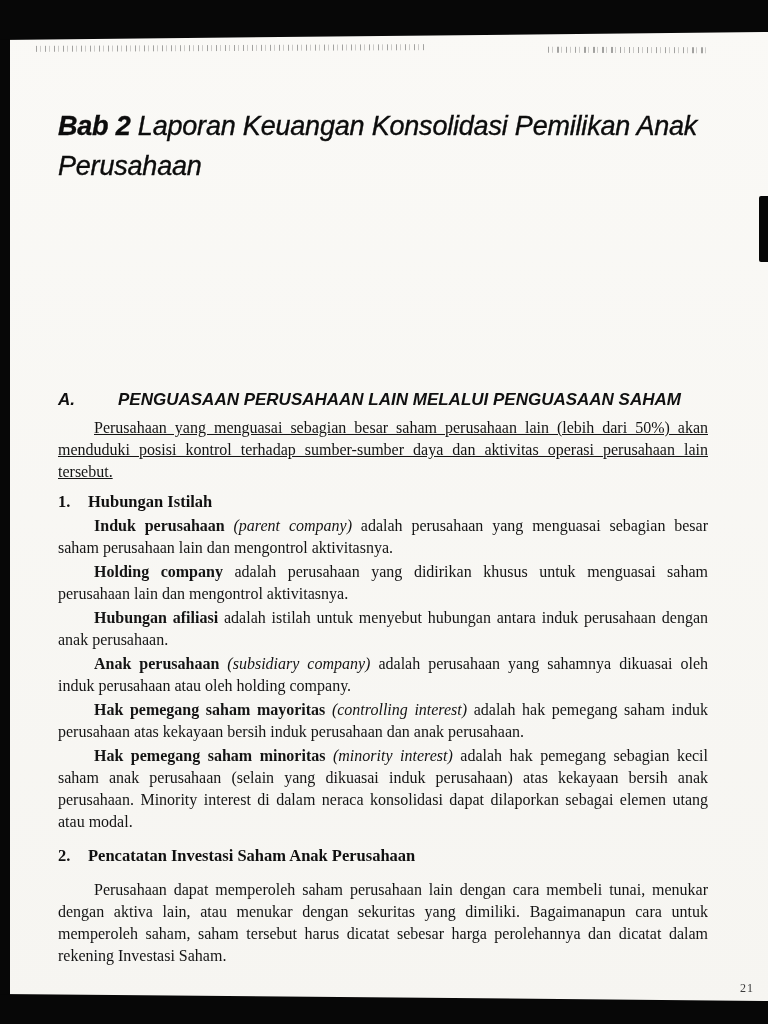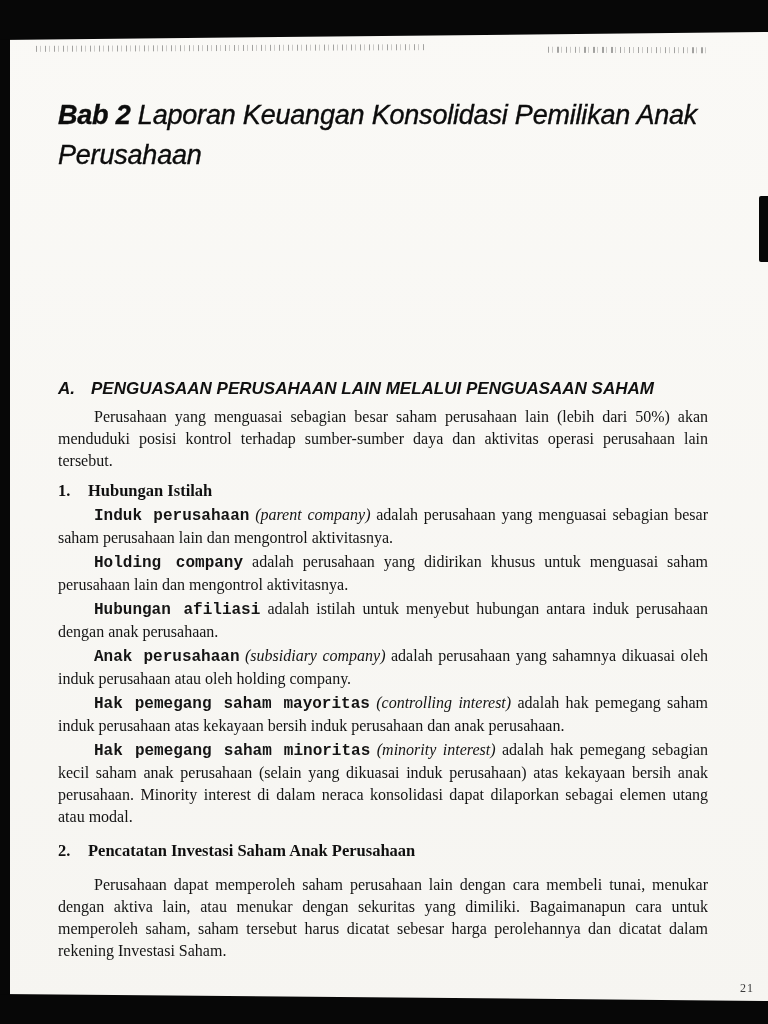--- a/index.html
+++ b/index.html
@@ -41,21 +41,21 @@
     background-image:repeating-linear-gradient(90deg,
       rgba(45,45,45,.85) 0 1.5px, transparent 1.5px 4px,
       rgba(45,45,45,.45) 4px 5px, transparent 5px 9px);
   }
   .smudge-1 { left:36px; top:45px; width:390px; transform:rotate(-.25deg); }
   .smudge-2 { left:548px; top:47px; width:158px; transform:rotate(.2deg); }
 
   
   .content {
     position:absolute; left:0; top:0; width:100%;
-    padding:1px 60px 0 58px;
+    padding:12px 60px 0 58px;
     z-index:2;
   }
   .chapter-title {
     margin-top:94px;
     font-family:"Liberation Sans", sans-serif;
     font-style:italic;
     font-weight:400;
     font-size:27px;
     line-height:40px;
     letter-spacing:-.2px;
@@ -68,45 +68,45 @@
     display:flex;
     margin-top:202px;
     font-family:"Liberation Sans", sans-serif;
     font-style:italic;
     font-weight:700;
     font-size:17px;
     line-height:23px;
     color:#101010;
   }
   .section-heading .sec-label { flex:none; width:33px; }
-  .section-heading .sec-title { flex:1; }
+  .section-heading .sec-title { flex:1;text-align:center; }
 
   .para {
     font-size:16px;
     line-height:22px;
     text-align:justify;
     text-indent:36px;
     color:#141414;
   }
-  .intro { margin-top:6px; }
+  .intro { margin-top:6px;text-decoration:underline; }
   .final { margin-top:12px; }
 
   .sub-heading {
     display:flex;
     font-weight:700;
     font-size:16.5px;
     line-height:22px;
     color:#101010;
   }
   .sub-heading .sub-label { flex:none; width:30px; }
   .sub-heading-1 { margin-top:8px; }
   .sub-heading-2 { margin-top:12px; }
 
   .term-para { margin-top:2px; }
-  .term-para b { font-weight:700;font-family:Liberation Mono, monospace; }
+  .term-para b { font-weight:700; }
   .term-para i { }
 
   .page-number {
     position:absolute; right:14px; bottom:28px;
     font-size:12px; color:#3a3a3a; z-index:3;
     letter-spacing:1px;
   }
 </style>
 </head>
 <body>

